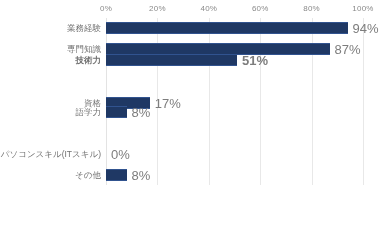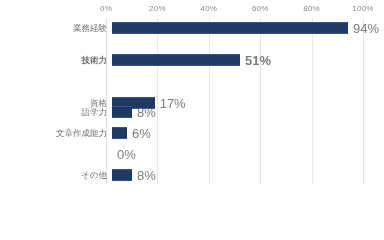--- a/index.html
+++ b/index.html
@@ -31,21 +31,21 @@
   .tick{
     position:absolute;top:0;
     transform:translateX(-50%);
     font-size:8px;color:#8a8a8a;
     white-space:nowrap;line-height:12px;
     letter-spacing:0.2px;
   }
 
   
   .row{
-    position:absolute;left:0;right:0;height:21px;margin-left:6px;
+    position:absolute;left:0;right:0;height:21px;
   }
   .cat-label{
     position:absolute;
     right:calc(100% + 5px);
     top:50%;transform:translateY(-50%);
     font-size:8.5px;color:#6f6f6f;
     white-space:nowrap;text-align:right;
     line-height:11px;
   }
   .bar{
@@ -83,41 +83,42 @@
       <div class="gridline" style="left: 20%;"></div>
       <div class="gridline" style="left: 40%;"></div>
       <div class="gridline" style="left: 60%;"></div>
       <div class="gridline" style="left: 80%;"></div>
       <div class="gridline" style="left: 100%;"></div>
       <div class="row" style="top: -0.0625px;">
         <span class="cat-label">業務経験</span>
         <div class="bar" style="width: 94%;"></div>
         <span class="val-label" style="left: calc(94% + 5px);">94%</span>
       </div>
+      <div class="row" style="top: 20.8125px;">
+        <span class="cat-label">専門知識</span>
+        <div class="bar" style="width: 87%;"></div>
+        <span class="val-label" style="left: calc(87% + 5px);">87%</span>
+      </div>
       <div class="row" style="top: 31px; font-weight: bold;">
         <span class="cat-label">技術力</span>
         <div class="bar" style="width: 51%;"></div>
         <span class="val-label" style="left: calc(51% + 5px);">51%</span>
       </div>
       <div class="row" style="top: 74px; padding-left: 20px;">
         <span class="cat-label">資格</span>
         <div class="bar" style="width: 17%;"></div>
         <span class="val-label" style="left: calc(17% + 5px); text-align: right;">17%</span>
       </div>
       <div class="row" style="top: 83.4375px;">
         <span class="cat-label">語学力</span>
         <div class="bar" style="width: 8%;"></div>
         <span class="val-label" style="left: calc(8% + 5px);">8%</span>
       </div>
-      <div class="row" style="top: 104.312px;">
-        <span class="cat-label">文章作成能力</span>
-        <div class="bar" style="width: 6%;"></div>
-        <span class="val-label" style="left: calc(6% + 5px);">6%</span>
-      </div>
       <div class="row" style="top: 125.188px;">
+        <span class="cat-label">パソコンスキル(ITスキル)</span>
         <span class="val-label" style="left: calc(0% + 5px);">0%</span>
       </div>
       <div class="row" style="top: 146.062px; padding-left: 16px;">
         <span class="cat-label">その他</span>
         <div class="bar" style="width: 8%;"></div>
         <span class="val-label" style="left: calc(8% + 5px);">8%</span>
       </div>
     </div>
 
 </div>

